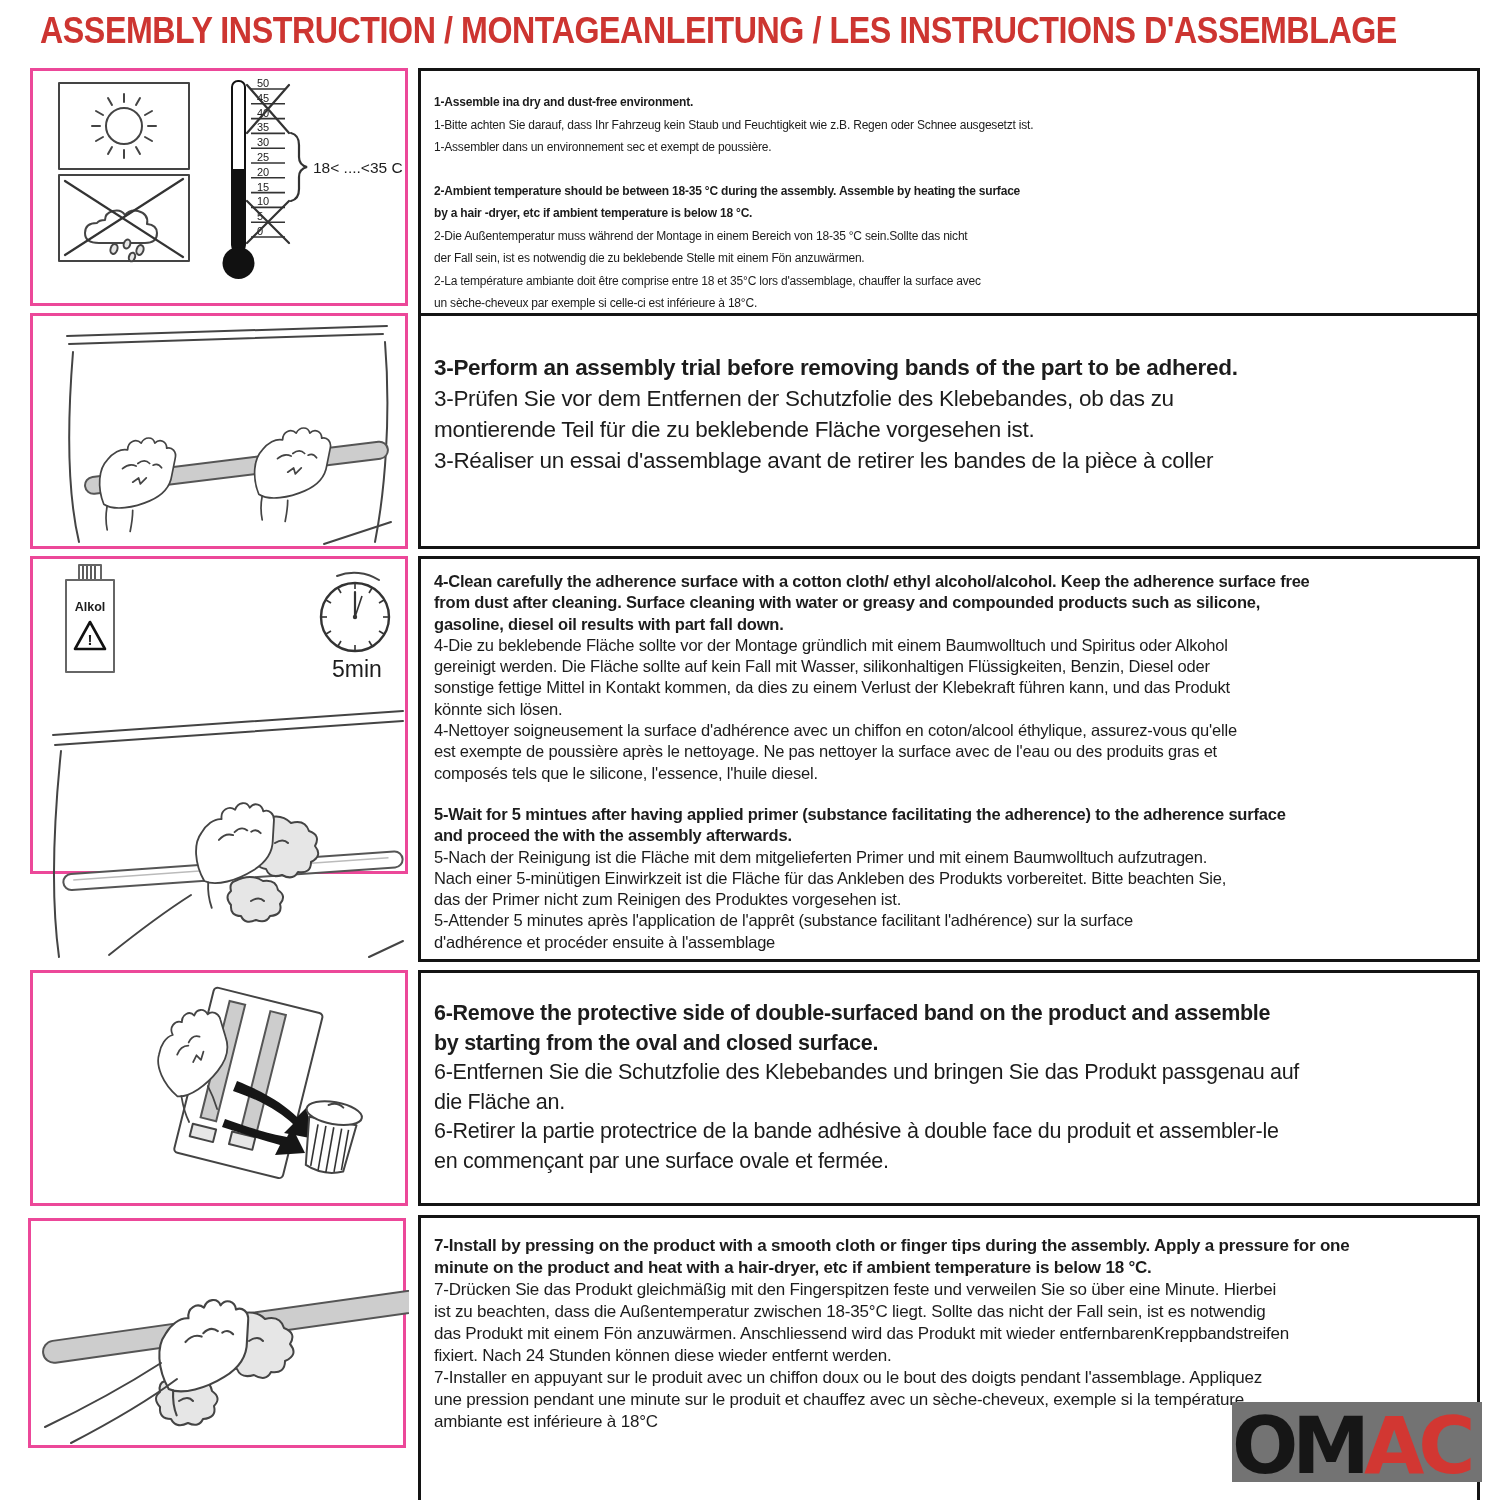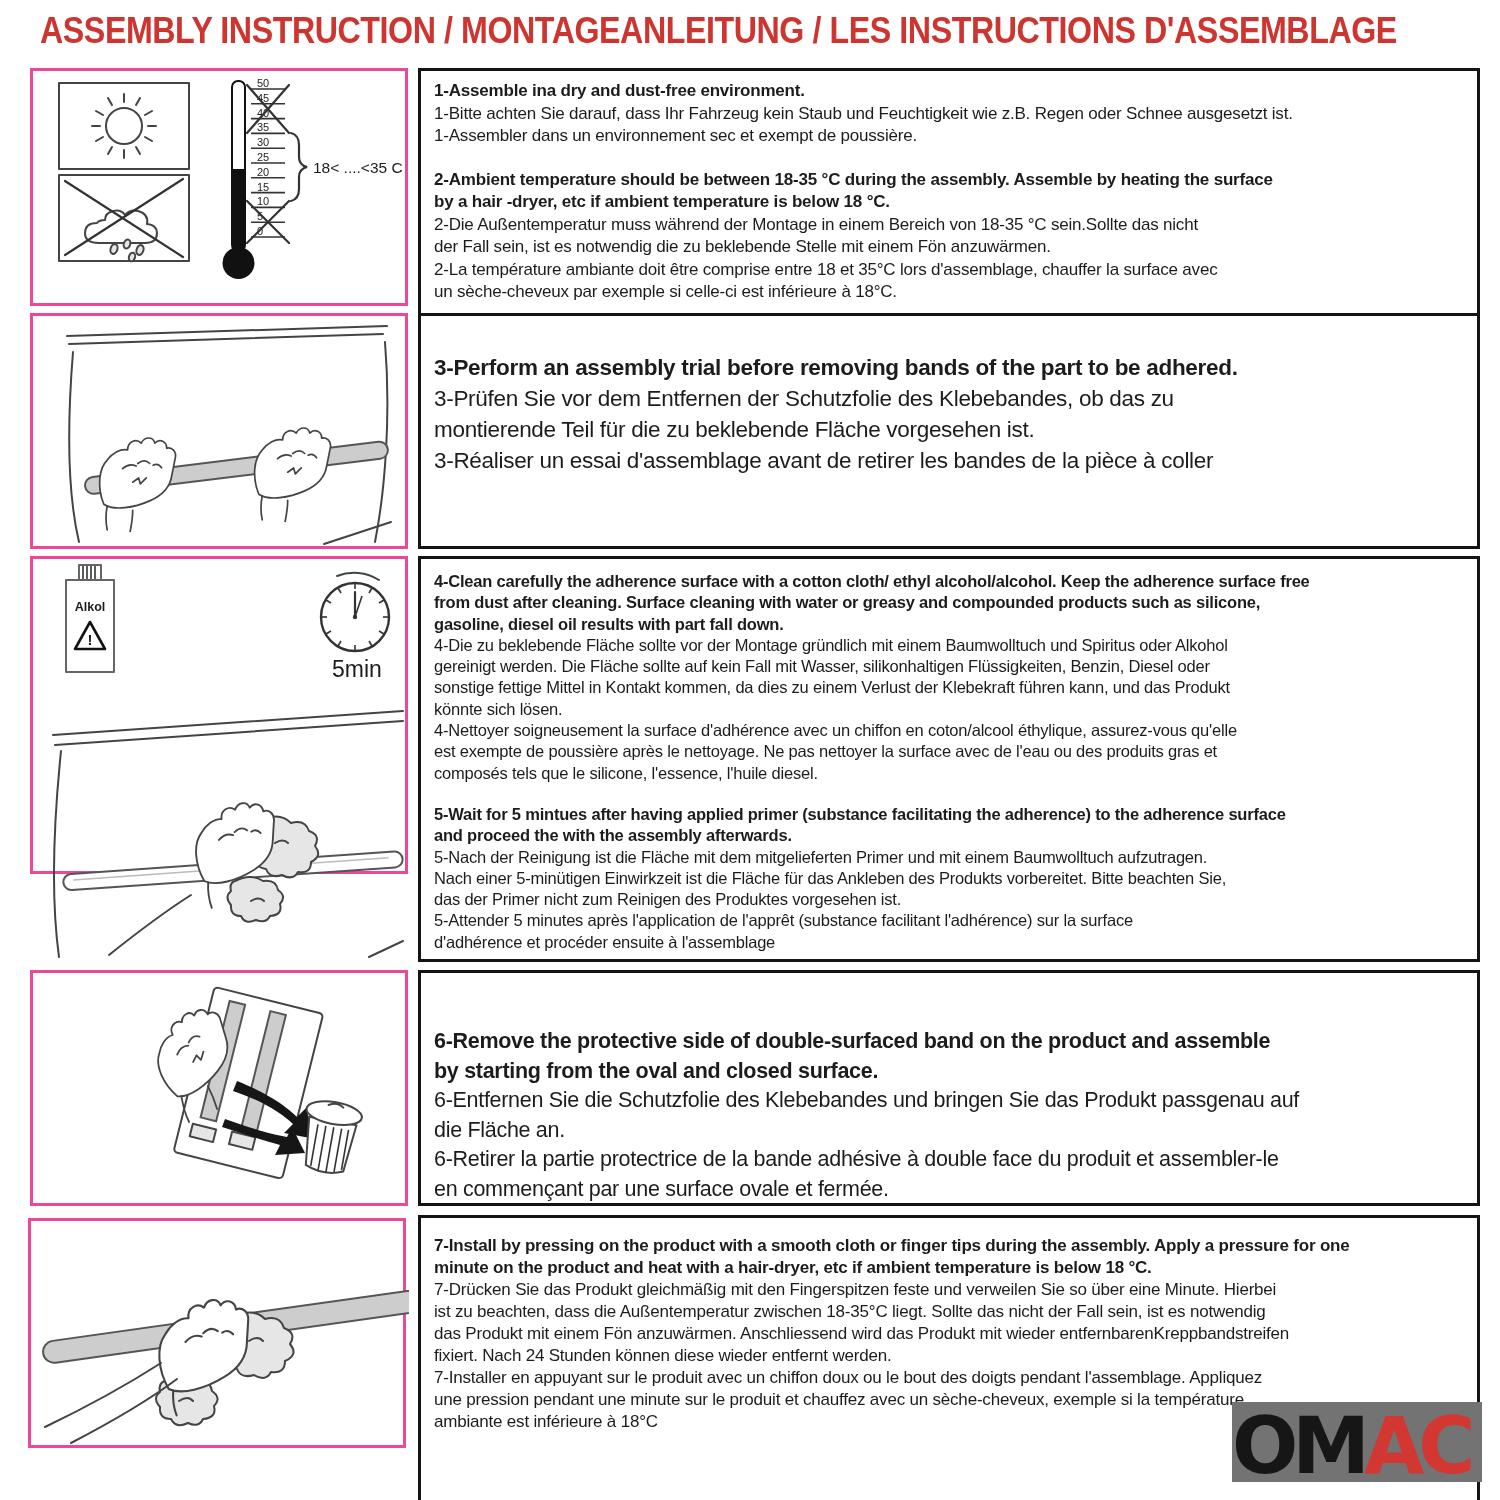--- a/index.html
+++ b/index.html
@@ -11,26 +11,26 @@
   .imgbox{position:absolute;border:3px solid #ec4899;background:#fff;box-sizing:border-box;padding-left:6px;}
   .textbox{position:absolute;left:418px;width:1062px;border:3px solid #141414;background:#fff;
            box-sizing:border-box;}
   .textbox p{margin:0;white-space:pre-line;}
   .b{font-weight:700;}
   #i1{left:30px;top:68px;width:378px;height:238px}
   #i2{left:30px;top:313px;width:378px;height:236px}
   #i3{left:30px;top:556px;width:378px;height:318px}
   #i4{left:30px;top:970px;width:378px;height:236px}
   #i5{left:28px;top:1218px;width:378px;height:230px}
-  #t1{top:68px;height:258px;padding:9px 8px 0 13px;font-size:17px;line-height:22.5px;letter-spacing:-.2px}
+  #t1{top:68px;height:258px;padding:20px 8px 0 13px;font-size:12px;line-height:22.5px;letter-spacing:-.2px}
   #t1 .gap{height:21px}
   #t2{top:313px;height:236px;padding:36px 8px 0 13px;font-size:22.5px;line-height:31px;letter-spacing:-.3px}
   #t3{top:556px;height:406px;padding:12px 16px 0 13px;font-size:16.5px;line-height:21.3px;letter-spacing:-.2px}
   #t3 .gap{height:20px}
-  #t4{top:970px;height:236px;padding:54px 8px 0 13px;font-size:21.5px;line-height:29.5px;letter-spacing:-.3px}
+  #t4{top:970px;height:236px;padding:26px 8px 0 13px;font-size:21.5px;line-height:29.5px;letter-spacing:-.3px}
   #t5{top:1215px;height:296px;padding:17px 8px 0 13px;font-size:17px;line-height:22px;letter-spacing:-.2px}
   .logo{position:absolute;left:1232px;top:1402px;width:250px;height:80px;background:#737373;}
   
   .ln{stroke:#444;fill:none;stroke-width:2;stroke-linecap:round;stroke-linejoin:round}
   .ln3{stroke:#333;fill:none;stroke-width:2.2;stroke-linecap:round}
   .fw{fill:#fff;stroke:#444;stroke-width:2;stroke-linejoin:round}
   .fg{fill:#cdcdcd;stroke:#555;stroke-width:2}
   .fl{fill:#e6e6e6;stroke:#444;stroke-width:2;stroke-linejoin:round}
   .fd{fill:#161616;stroke:none}
   .tk{stroke:#333;stroke-width:1.6}

